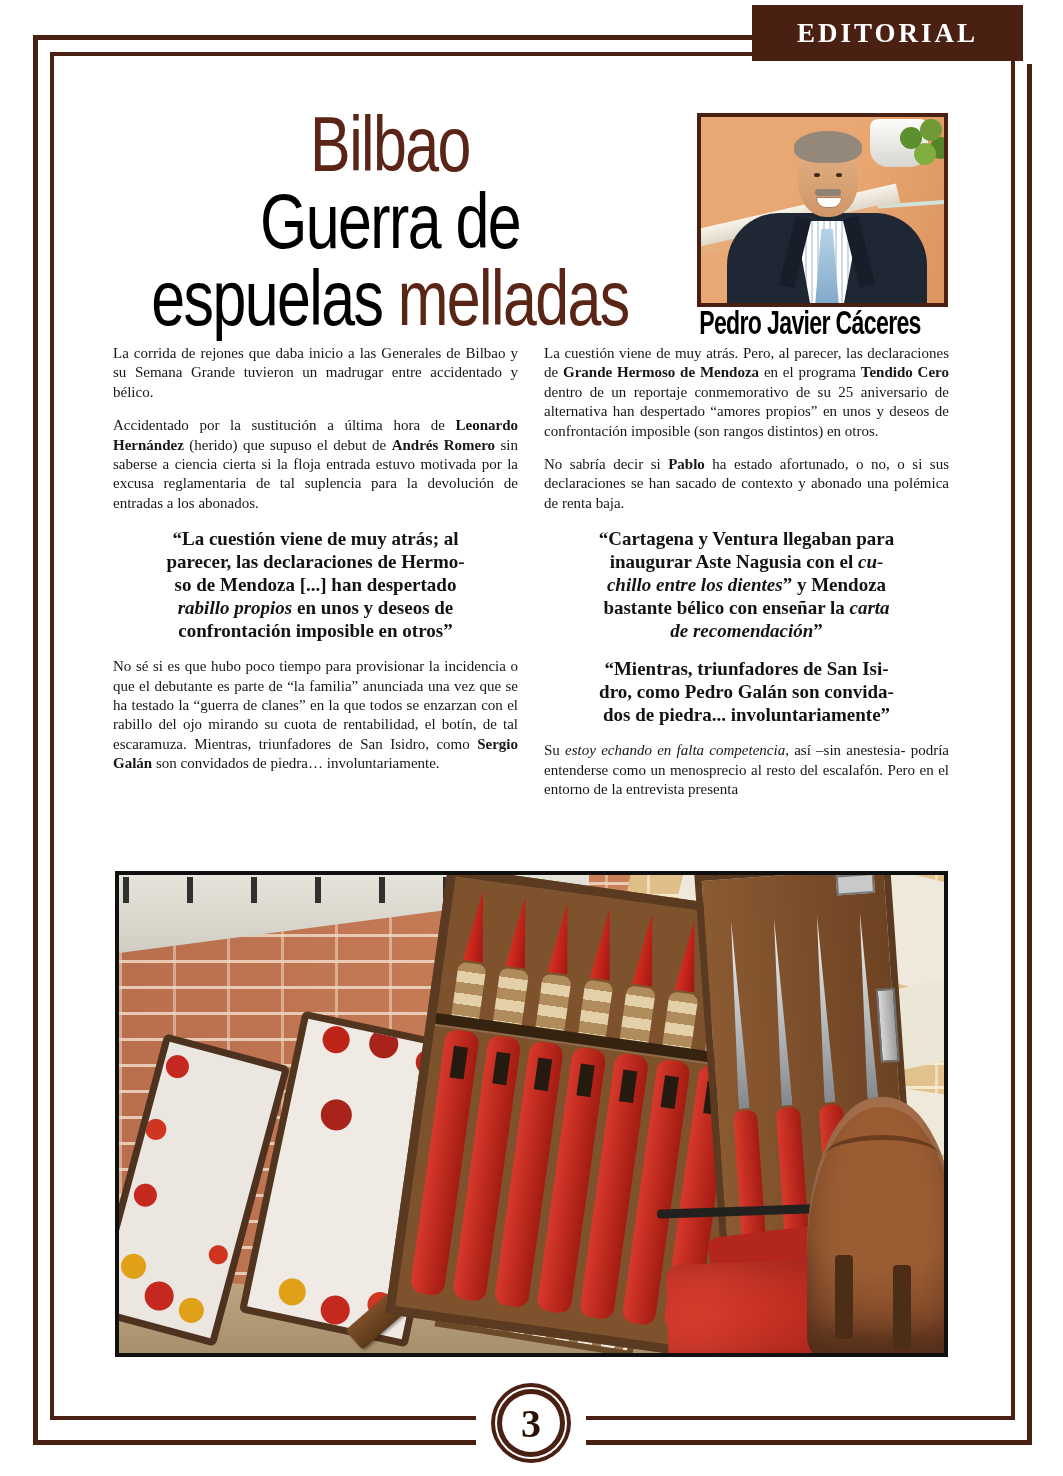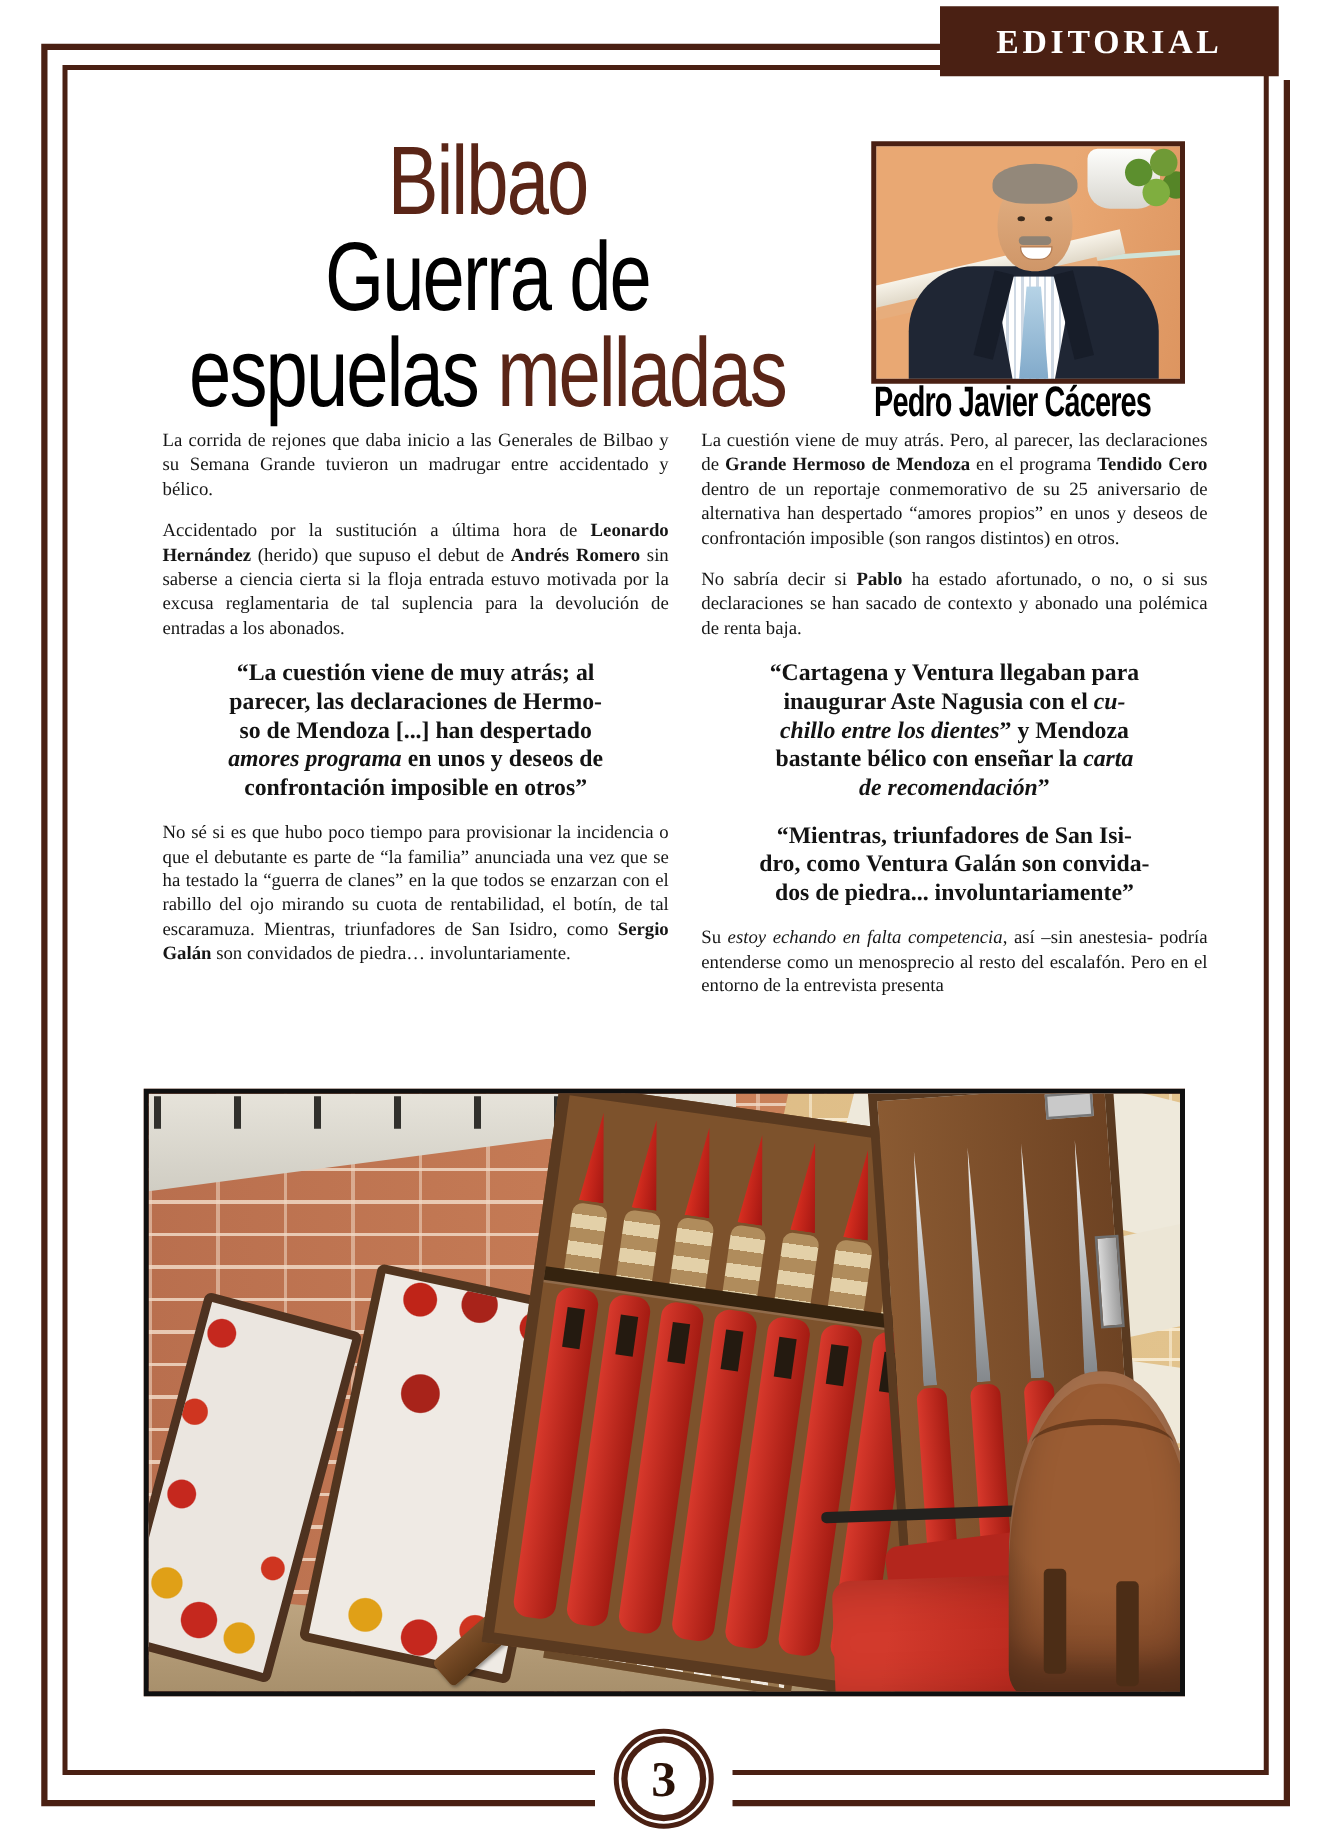--- a/index.html
+++ b/index.html
@@ -45,21 +45,21 @@
     border-radius:50% 50% 46% 46%;}
   .pt-hair{left:93px;top:14px;width:68px;height:32px;background:#93887a;border-radius:50% 50% 40% 40%;}
   .pt-eye-l{left:113px;top:56px;width:6px;height:4px;background:#3a2a1c;border-radius:50%;}
   .pt-eye-r{left:135px;top:56px;width:6px;height:4px;background:#3a2a1c;border-radius:50%;}
   .pt-stache{left:114px;top:72px;width:26px;height:7px;background:#8e8274;border-radius:4px;}
   .pt-smile{left:115px;top:80px;width:24px;height:9px;background:#fff;border:1px solid #b27b52;border-radius:0 0 10px 10px;}
   .byline{position:absolute;left:555px;top:304px;width:510px;text-align:center;
     font-family:"Liberation Sans",sans-serif;font-weight:bold;font-size:34px;line-height:36px;
     white-space:nowrap;transform:scaleX(0.68);transform-origin:50% 50%;letter-spacing:-1px;color:#000;}
   
-  .columns{position:absolute;left:130px;top:344px;width:836px;display:flex;gap:26px;}
+  .columns{position:absolute;left:113px;top:344px;width:836px;display:flex;gap:26px;}
   .col{width:405px;font-size:15px;line-height:19.4px;text-align:justify;color:#161616;}
   .body-p{margin:0 0 14px;}
   .body-p b{font-weight:bold;}
   .pull-quote{margin:3px 0 15px;text-align:center;font-weight:bold;font-size:19px;line-height:23px;color:#131313;}
   .pq-line{white-space:nowrap;}
   
   .photo-frame{position:absolute;left:115px;top:871px;width:833px;height:486px;
     border:4px solid #101010;box-sizing:border-box;overflow:hidden;background:#c07a58;}
   .ph{position:absolute;}
   .ph-wall-orange{inset:0;background:
@@ -191,38 +191,38 @@
 <div class="byline">Pedro Javier Cáceres</div>
 
 <div class="columns">
   <div class="col">
       <p class="body-p"><span>La corrida de rejones que daba inicio a las Generales de Bilbao y su Semana Grande tuvieron un madrugar entre accidentado y bélico.</span></p>
       <p class="body-p"><span>Accidentado por la sustitución a última hora de </span><b>Leonardo Hernández</b><span> (herido) que supuso el debut de </span><b>Andrés Romero</b><span> sin saberse a ciencia cierta si la floja entrada estuvo motivada por la excusa reglamentaria de tal suplencia para la devolución de entradas a los abonados.</span></p>
       <div class="pull-quote">
         <div class="pq-line"><span>“La cuestión viene de muy atrás; al</span></div>
         <div class="pq-line"><span>parecer, las declaraciones de Hermo-</span></div>
         <div class="pq-line"><span>so de Mendoza [...] han despertado</span></div>
-        <div class="pq-line"><i>amores programa</i><span> en unos y deseos de</span></div>
+        <div class="pq-line"><i>rabillo propios</i><span> en unos y deseos de</span></div>
         <div class="pq-line"><span>confrontación imposible en otros”</span></div>
       </div>
       <p class="body-p"><span>No sé si es que hubo poco tiempo para provisionar la incidencia o que el debutante es parte de “la familia” anunciada una vez que se ha testado la “guerra de clanes” en la que todos se enzarzan con el rabillo del ojo mirando su cuota de rentabilidad, el botín, de tal escaramuza. Mientras, triunfadores de San Isidro, como </span><b>Sergio Galán</b><span> son convidados de piedra… involuntariamente.</span></p>
     </div>
   <div class="col">
       <p class="body-p"><span>La cuestión viene de muy atrás. Pero, al parecer, las declaraciones de </span><b>Grande Hermoso de Mendoza</b><span> en el programa </span><b>Tendido Cero</b><span> dentro de un reportaje conmemorativo de su 25 aniversario de alternativa han despertado “amores propios” en unos y deseos de confrontación imposible (son rangos distintos) en otros.</span></p>
       <p class="body-p"><span>No sabría decir si </span><b>Pablo</b><span> ha estado afortunado, o no, o si sus declaraciones se han sacado de contexto y abonado una polémica de renta baja.</span></p>
       <div class="pull-quote">
         <div class="pq-line"><span>“Cartagena y Ventura llegaban para</span></div>
         <div class="pq-line"><span>inaugurar Aste Nagusia con el </span><i>cu-</i></div>
         <div class="pq-line"><i>chillo entre los dientes</i><span>” y Mendoza</span></div>
         <div class="pq-line"><span>bastante bélico con enseñar la </span><i>carta</i></div>
         <div class="pq-line"><i>de recomendación</i><span>”</span></div>
       </div>
       <div class="pull-quote">
         <div class="pq-line"><span>“Mientras, triunfadores de San Isi-</span></div>
-        <div class="pq-line"><span>dro, como Ventura Galán son convida-</span></div>
+        <div class="pq-line"><span>dro, como Pedro Galán son convida-</span></div>
         <div class="pq-line"><span>dos de piedra... involuntariamente”</span></div>
       </div>
       <p class="body-p"><span>Su </span><i>estoy echando en falta competencia</i><span>, así –sin anestesia- podría entenderse como un menosprecio al resto del escalafón. Pero en el entorno de la entrevista presenta</span></p>
     </div>
 </div>
 
 <div class="photo-frame">
   <div class="ph ph-wall-orange"></div>
   <div class="ph ph-wall-tan"></div>
   <div class="ph ph-paint1"></div>

